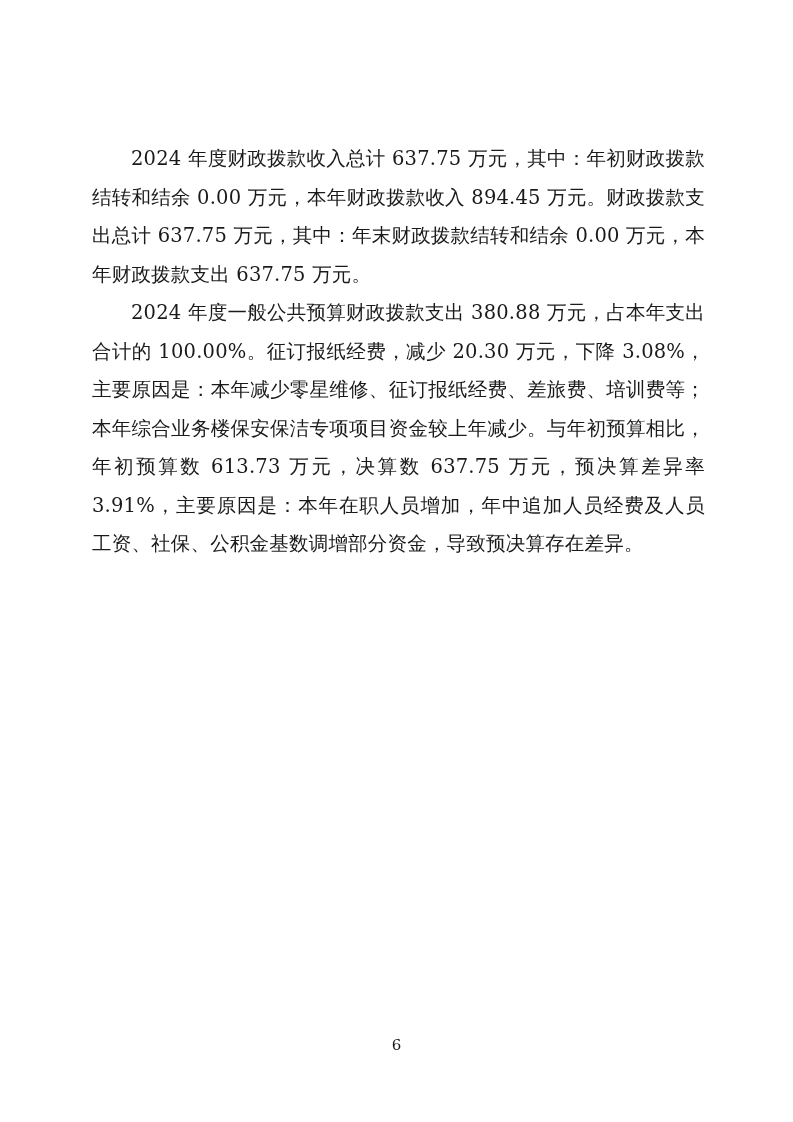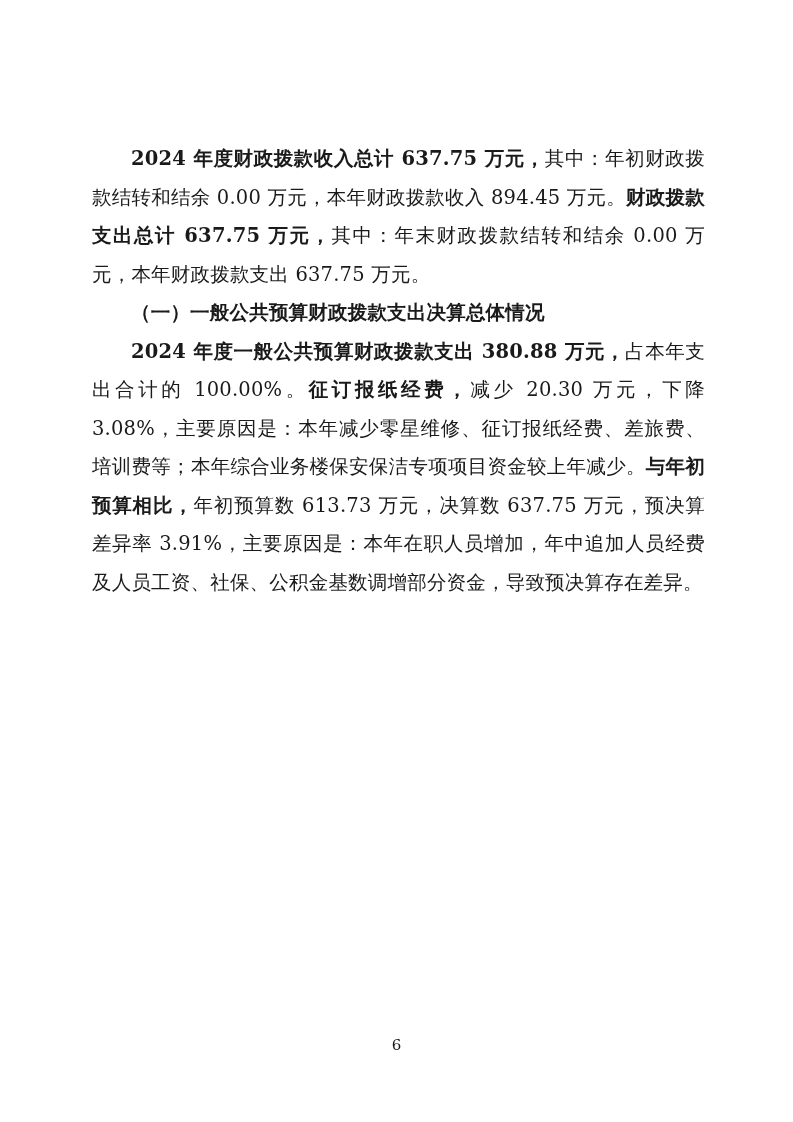--- a/index.html
+++ b/index.html
@@ -31,21 +31,21 @@
     letter-spacing: 0.2px;
   }
   p.para {
     margin: 0;
     text-indent: 2em;
   }
   p.para + p.para {
     margin-top: 0px;
   }
   .b {
-    font-weight: bold;
+    font-weight: normal;
   }
   .heading {
     margin: 0;
     text-indent: 2em;
     font-weight: bold;
   }
   .subheading {
     margin: 0;
     text-indent: 2em;
     font-weight: bold;
@@ -60,17 +60,16 @@
     font-family: "DejaVu Serif", "Liberation Serif", serif;
     color: #1a1a1a;
   }
 </style>
 </head>
 <body>
 
 <div class="page">
   <div class="doc-body" id="doc-body">
       <p class="para"><span class="b">2024 年度财政拨款收入总计 637.75 万元，</span><span class="">其中：年初财政拨款结转和结余 0.00 万元，本年财政拨款收入 894.45 万元。</span><span class="b">财政拨款支出总计 637.75 万元，</span><span class="">其中：年末财政拨款结转和结余 0.00 万元，本年财政拨款支出 637.75 万元。</span></p>
-      <p class="subheading"><span class="b">（一）一般公共预算财政拨款支出决算总体情况</span></p>
       <p class="para"><span class="b">2024 年度一般公共预算财政拨款支出 380.88 万元，</span><span class="">占本年支出合计的 100.00%。</span><span class="b">征订报纸经费，</span><span class="">减少 20.30 万元，下降 3.08%，主要原因是：本年减少零星维修、征订报纸经费、差旅费、培训费等；本年综合业务楼保安保洁专项项目资金较上年减少。</span><span class="b">与年初预算相比，</span><span class="">年初预算数 613.73 万元，决算数 637.75 万元，预决算差异率 3.91%，主要原因是：本年在职人员增加，年中追加人员经费及人员工资、社保、公积金基数调增部分资金，导致预决算存在差异。</span></p>
     </div>
   <div class="page-number">6</div>
 </div>
 
 </body></html>

